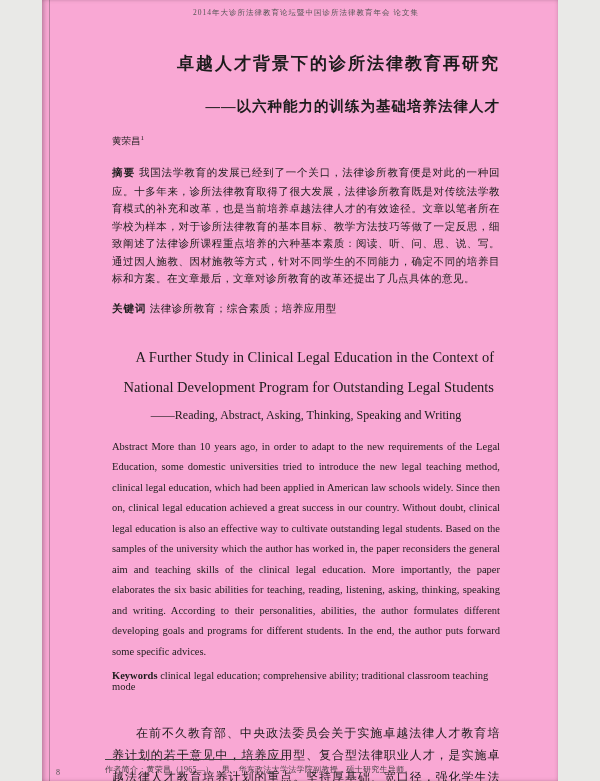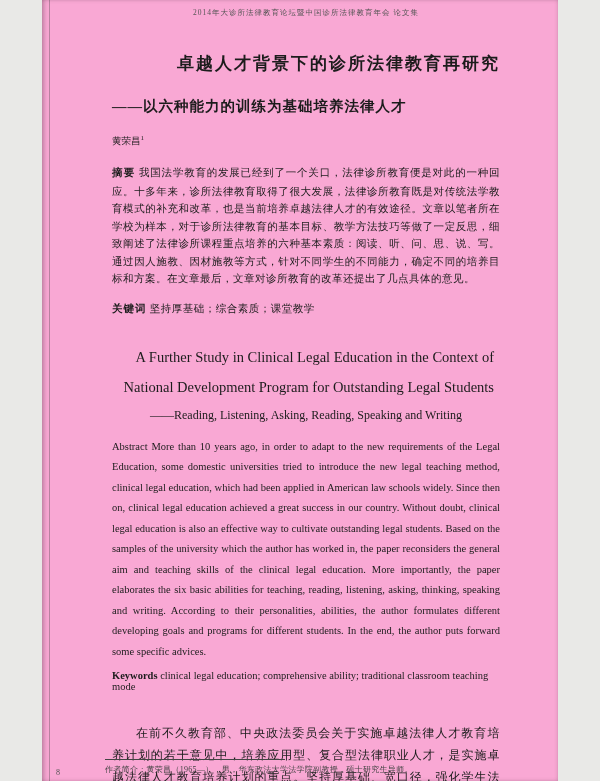--- a/index.html
+++ b/index.html
@@ -31,21 +31,21 @@
     margin-bottom: 34px;
   }
   .title-cn {
     text-align: right;
     font-size: 17px;
     font-weight: bold;
     letter-spacing: 2px;
     margin-bottom: 22px;
   }
   .subtitle-cn {
-    text-align: left;
+    text-align: right;
     font-size: 14.5px;
     font-weight: bold;
     letter-spacing: 1px;
     margin-bottom: 18px;
   }
   .author {
     text-align: left;
     font-size: 9.5px;
     margin-bottom: 16px;
   }
@@ -128,25 +128,25 @@
     <div class="hdr">2014年大诊所法律教育论坛暨中国诊所法律教育年会 论文集</div>
 
     <div class="title-cn">卓越人才背景下的诊所法律教育再研究</div>
 
     <div class="subtitle-cn">——以六种能力的训练为基础培养法律人才</div>
 
     <div class="author"><span>黄荣昌</span><sup>1</sup></div>
 
     <p class="abstract-cn"><b>摘要</b><span> 我国法学教育的发展已经到了一个关口，法律诊所教育便是对此的一种回应。十多年来，诊所法律教育取得了很大发展，法律诊所教育既是对传统法学教育模式的补充和改革，也是当前培养卓越法律人才的有效途径。文章以笔者所在学校为样本，对于诊所法律教育的基本目标、教学方法技巧等做了一定反思，细致阐述了法律诊所课程重点培养的六种基本素质：阅读、听、问、思、说、写。通过因人施教、因材施教等方式，针对不同学生的不同能力，确定不同的培养目标和方案。在文章最后，文章对诊所教育的改革还提出了几点具体的意见。</span></p>
 
-    <p class="kw-cn"><b>关键词</b><span> 坚持厚基础；综合素质；课堂教学</span></p>
+    <p class="kw-cn"><b>关键词</b><span> 法律诊所教育；综合素质；培养应用型</span></p>
 
     <div class="title-en">A Further Study in Clinical Legal Education in the Context of National Development Program for Outstanding Legal Students</div>
 
-    <div class="subtitle-en">——Reading, Listening, Asking, Reading, Speaking and Writing</div>
+    <div class="subtitle-en">——Reading, Abstract, Asking, Thinking, Speaking and Writing</div>
 
     <p class="abstract-en"><b>Abstract</b><span> More than 10 years ago, in order to adapt to the new requirements of the Legal Education, some domestic universities tried to introduce the new legal teaching method, clinical legal education, which had been applied in American law schools widely. Since then on, clinical legal education achieved a great success in our country. Without doubt, clinical legal education is also an effective way to cultivate outstanding legal students. Based on the samples of the university which the author has worked in, the paper reconsiders the general aim and teaching skills of the clinical legal education. More importantly, the paper elaborates the six basic abilities for teaching, reading, listening, asking, thinking, speaking and writing. According to their personalities, abilities, the author formulates different developing goals and programs for different students. In the end, the author puts forward some specific advices.</span></p>
 
     <p class="kw-en"><b>Keywords</b><span> clinical legal education; comprehensive ability; traditional classroom teaching mode</span></p>
 
     <p class="body-cn">在前不久教育部、中央政法委员会关于实施卓越法律人才教育培养计划的若干意见中，培养应用型、复合型法律职业人才，是实施卓越法律人才教育培养计划的重点。坚持厚基础、宽口径，强化学生法律职业伦理教育、强化学生法律实务技能培养，提高学生运用法学与其他学科知识方法解决实际法律问题的能力，促进法学教育与法律职业的深度衔接。为了提高教学质量、寻求新的教学方法，也为提高法科学生的社会适应能力，提高就业率，各种教学方式正日渐展开，十多年前在我国开展的“法律诊所教育”，无疑是实现上述法学教育目标</p>
 
   </div>
 
   <div class="footnote-area">

